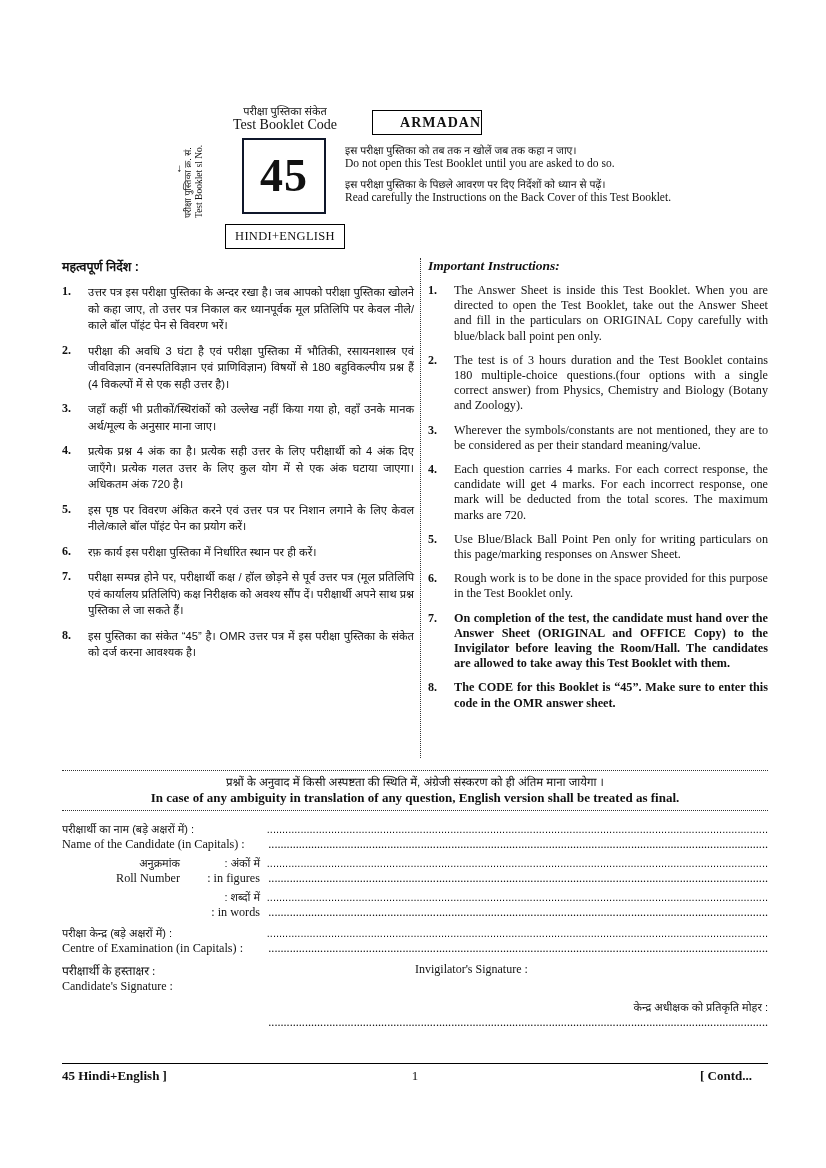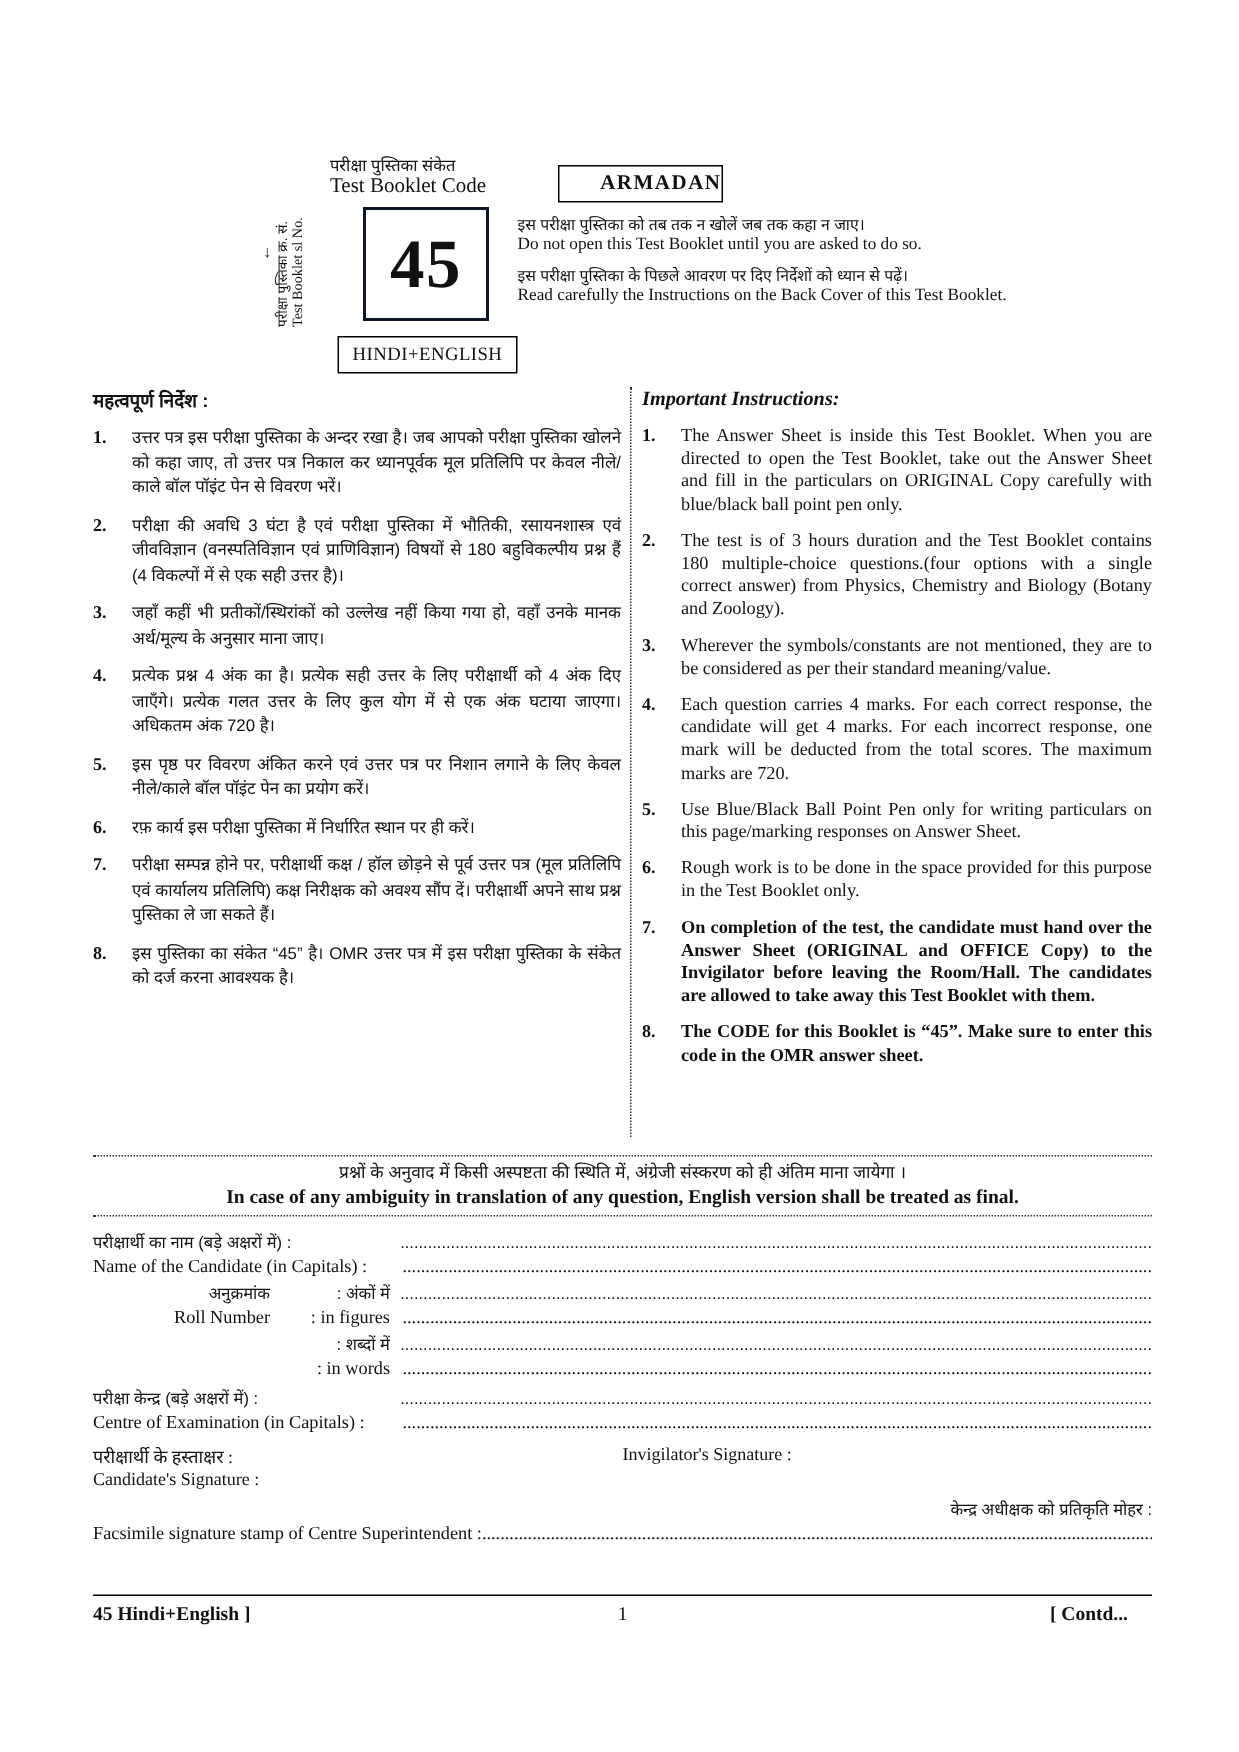--- a/index.html
+++ b/index.html
@@ -53,21 +53,21 @@
     position: absolute;
     left: 0px;
     top: 62px;
     font-size: 11px;
   }
   .code-label {
     position: absolute;
     left: 160px;
     top: 8px;
     width: 130px;
-    text-align: left;
+    text-align: center;
     font-size: 11.5px;
     line-height: 14px;
   }
   .code-label .hi { font-family: "Liberation Sans", sans-serif; font-size: 11px; }
   .code-label .en { font-size: 14px; }
   .code-box {
     position: absolute;
     left: 182px;
     top: 42px;
     width: 80px;
@@ -427,21 +427,20 @@
         <div class="en">Candidate's Signature :</div>
       </div>
       <div class="sig-col">
         <div class="en">Invigilator's Signature :</div>
       </div>
     </div>
 
     <div class="prow mt6">
       <div class="hi">केन्द्र अधीक्षक को प्रतिकृति मोहर :</div>
       <div class="flex-row">
-        <div class="en">Facsimile signature stamp of Centre Superintendent :</div>
         <div class="dots en">....................................................................................................................................................................</div>
       </div>
     </div>
   </div>
 
   <div class="footer-line"></div>
   <div class="footer">
     <div class="center">1</div>
     <div class="left">45  Hindi+English ]</div>
     <div class="right">[ Contd...</div>

